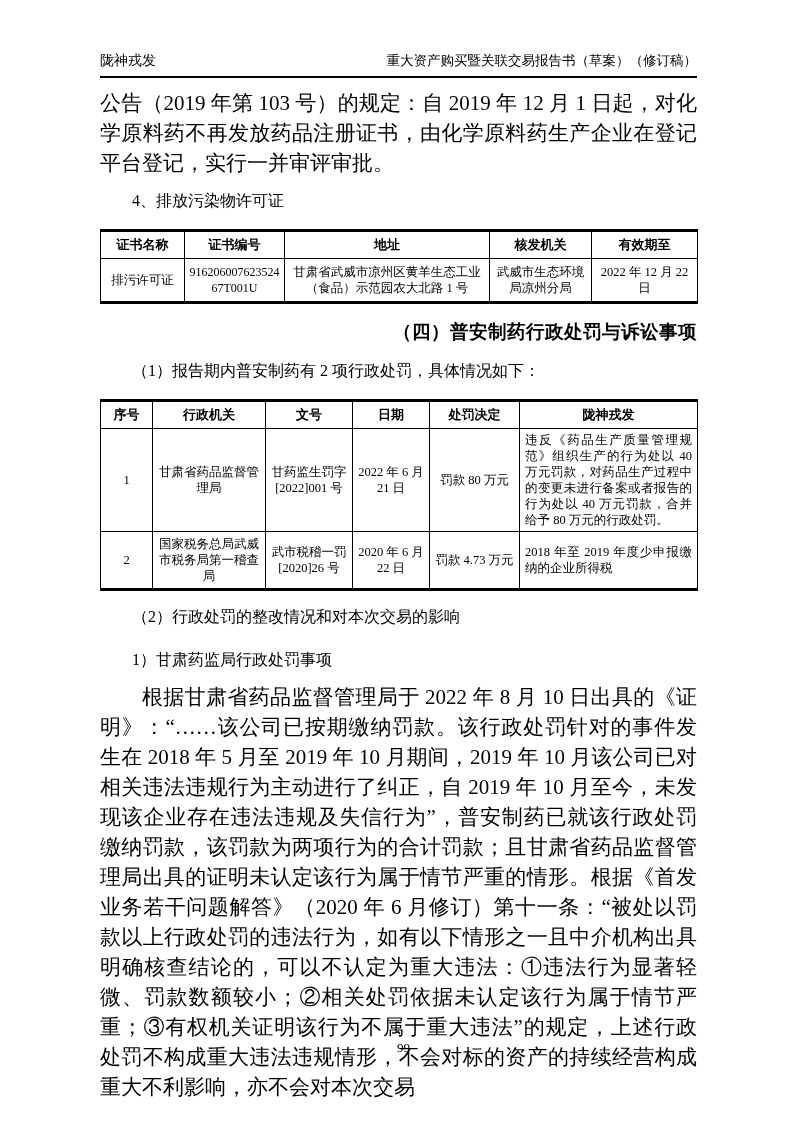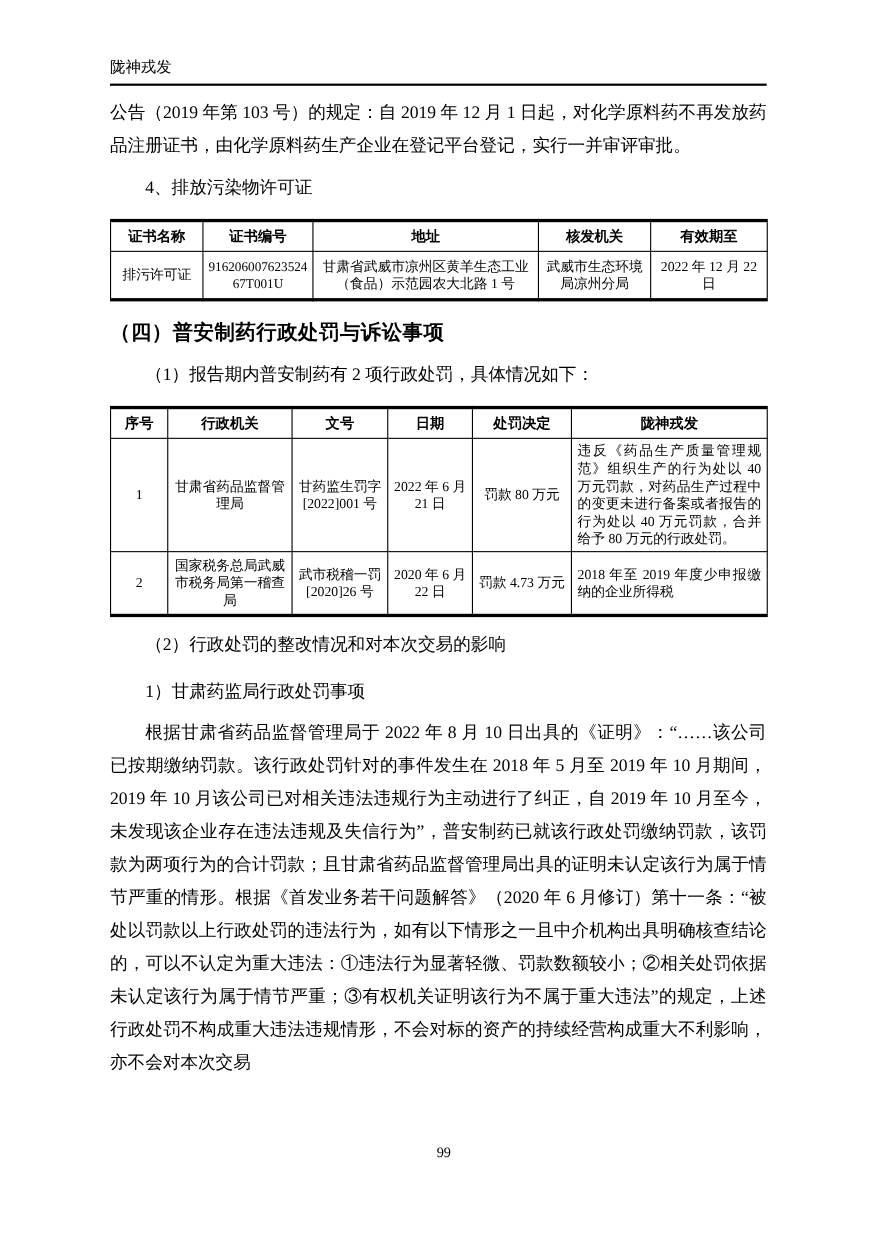--- a/index.html
+++ b/index.html
@@ -24,39 +24,40 @@
     justify-content:space-between;
     align-items:flex-end;
     padding-top:52px;
     padding-bottom:6px;
     border-bottom:2px solid #000;
   }
   .doc-header .hl { font-size:14px; }
   .doc-header .hr { font-size:13.5px; }
   
   .para {
-    font-size:16px;
+    font-size:21px;
     line-height:30px;
     text-align:justify;
     margin-top:10px;
   }
   .indent { text-indent:2em; }
   .item-line {
     font-size:16px;
     line-height:30px;
     text-indent:2em;
     margin-top:8px;
   }
   .section-heading {
     font-family:"Liberation Sans","DejaVu Sans",sans-serif;
     font-weight:bold;
     font-size:18.5px;
     line-height:26px;
     margin-top:15px;
     letter-spacing:0.5px;
+    text-align:right;
   }
   
   table {
     border-collapse:collapse;
     table-layout:fixed;
     width:597px;
     margin-top:13px;
     border-top:3px solid #000;
     border-bottom:3px solid #000;
     font-size:12.5px;
@@ -93,20 +94,21 @@
   }
 </style>
 </head>
 <body>
 
 <div class="page">
   <div class="content">
 
     <div class="doc-header">
       <span class="hl">陇神戎发</span>
+      <span class="hr">重大资产购买暨关联交易报告书（草案）（修订稿）</span>
     </div>
 
     <p class="para">公告（2019 年第 103 号）的规定：自 2019 年 12 月 1 日起，对化学原料药不再发放药品注册证书，由化学原料药生产企业在登记平台登记，实行一并审评审批。</p>
 
     <p class="item-line">4、排放污染物许可证</p>
 
     <table class="permit-table">
       <colgroup>
         <col class="permit-col1">
           <col class="permit-col2">

